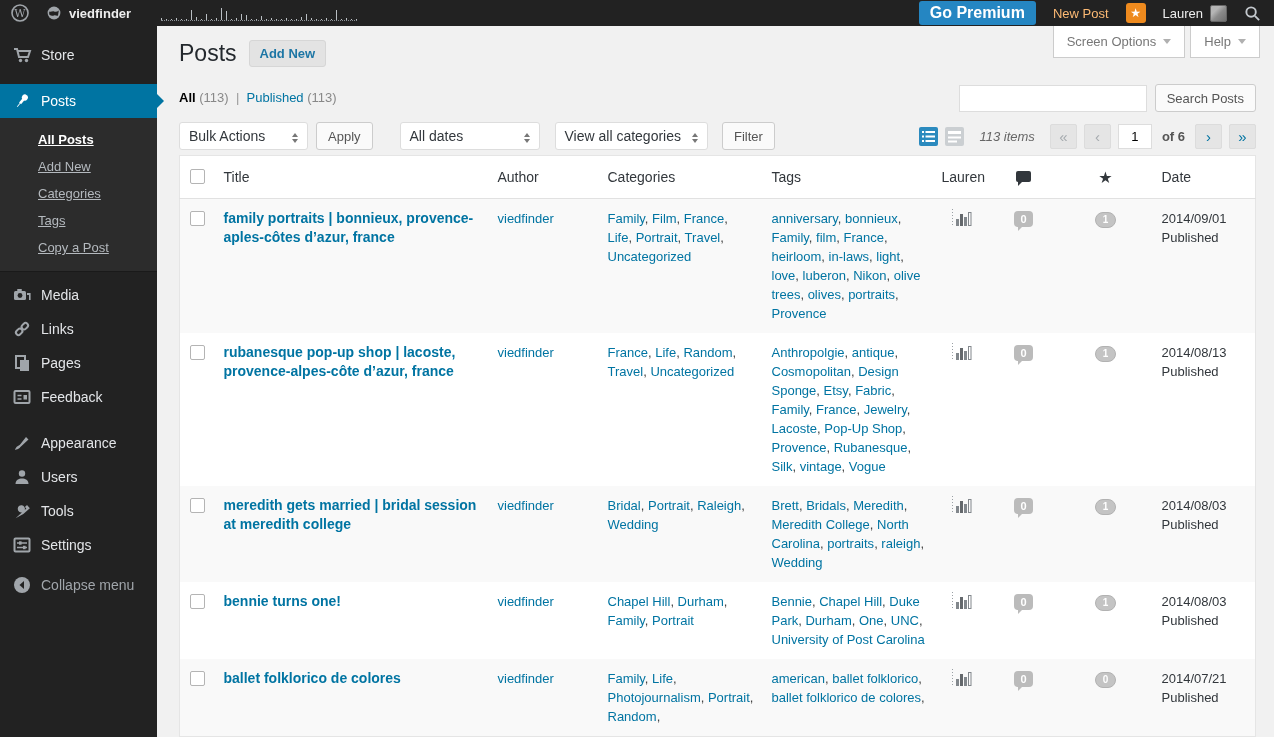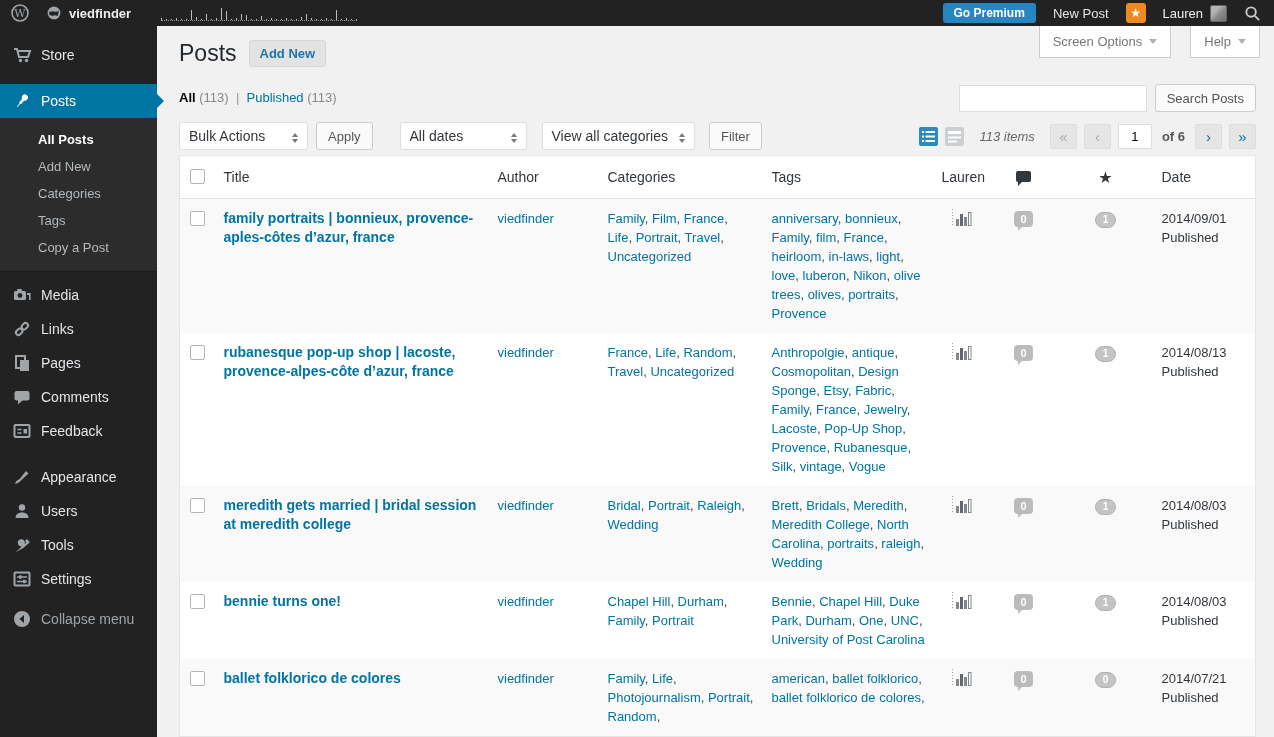--- a/index.html
+++ b/index.html
@@ -10,50 +10,50 @@
   
   .adminbar { position:absolute; top:0; left:0; width:1274px; height:26px; background:#222;
               display:flex; align-items:center; z-index:60; color:#c7ccd1; font-size:13px; }
   .ab-left { display:flex; align-items:center; gap:16px; padding-left:10px; }
   .ab-item { display:flex; align-items:center; gap:7px; cursor:pointer; }
   .site-name { color:#eee; font-weight:bold; }
   .sparkline { display:flex; align-items:flex-end; gap:4px; height:16px; margin-left:14px;
                border-bottom:1px dotted #8a8f94; cursor:pointer; }
   .spark-bar { width:1px; background:#b9bec3; display:inline-block; }
   .ab-right { margin-left:auto; display:flex; align-items:center; gap:17px; padding-right:13px; }
-  .premium-btn { background:#2586c2; color:#fff; font-weight:bold; font-size:12px;
+  .premium-btn { background:#2586c2; color:#fff; font-weight:bold; font-size:16px;
                  padding:3px 11px; border-radius:3px; border:none; cursor:pointer;text-align:right; }
-  .newpost { color:#e5e5e5; font-size:13px; }
+  .newpost { color:#fdba74; font-size:13px; }
   .star-btn { width:20px; height:20px; background:#ee8a1e; border-radius:3px; color:#fff;
               display:flex; align-items:center; justify-content:center; font-size:12px; cursor:pointer; }
   .username { color:#eee; }
   .avatar { width:17px; height:17px; background:#9a9a9a; border:1px solid #666; border-radius:2px;
             background-image:linear-gradient(135deg,#b5b5b5 30%,#8b8b8b 55%,#6f6f6f 100%); }
 
   
   .sidebar { position:absolute; top:26px; left:0; width:157px; bottom:0; background:#222; z-index:50; }
   .menu { padding-top:12px; }
   .menu-item { display:flex; align-items:center; gap:9px; height:34px; padding-left:12px;
                color:#e3e5e8; font-size:14px; cursor:pointer; position:relative; }
   .menu-item .mi { width:20px; height:20px; color:#a0a5aa; flex:0 0 20px; }
   .menu-item.active { background:#0074a2; color:#fff; }
   .menu-item.active .mi { color:#fff; }
   .menu-arrow { position:absolute; right:-7px; top:50%; margin-top:-7px; width:0; height:0;
                 border-top:7px solid transparent; border-bottom:7px solid transparent;
                 border-left:7px solid #0074a2; }
   .menu-sep { height:12px; }
   .submenu { background:#2c2c2c; padding:8px 0 10px; border-bottom:1px solid #1a1a1a; }
-  .submenu-item { padding:6px 0 6px 38px; font-size:13px; color:#b4b9be; cursor:pointer; }
+  .submenu-item { padding:6px 0 6px 38px; font-size:13px; color:#b4b9be; cursor:pointer;text-decoration:underline; }
   .submenu-item.current { color:#fff; font-weight:bold; }
   svg.icon { fill:currentColor; stroke:none; display:block; }
 
   
   .content { position:absolute; left:157px; top:26px; right:0; bottom:0; background:#f1f1f1;
              overflow:hidden; color:#444; font-size:13px; }
-  .screen-meta { position:absolute; top:0; right:14px; display:flex; gap:19px; z-index:5; }
+  .screen-meta { position:absolute; top:0; right:14px; display:flex; gap:5px; z-index:5; }
   .meta-box { background:#fff; border:1px solid #ccc; border-top:none; padding:8px 13px;
               color:#777; font-size:13px; display:flex; align-items:center; gap:7px; cursor:pointer; }
   .caret-down { width:0; height:0; border:4px solid transparent; border-top:5px solid #b0b0b0; margin-top:4px; }
 
   .title-row { position:absolute; top:14px; left:22px; display:flex; align-items:center; }
   .page-title { font-size:23px; font-weight:400; color:#23282d; }
   .add-new-btn { margin-left:12px; padding:5px 10px; background:#e3e3e3; border:1px solid #d6d6d6;
                  border-radius:3px; color:#1d76a5; font-size:13px; font-weight:bold; cursor:pointer; }
 
   .subsubsub { position:absolute; top:64px; left:22px; font-size:13px; color:#999; }
@@ -246,27 +246,20 @@
     </div>
     <div class="menu-item">
       <svg class="icon mi" viewBox="0 0 20 20">
           <rect x="4" y="3" width="9" height="12" fill="none" stroke="currentColor" stroke-width="2"></rect>
           <rect x="8" y="7" width="9" height="11"></rect>
         </svg>
       <span>Pages</span>
     </div>
     <div class="menu-item">
       <svg class="icon mi" viewBox="0 0 20 20">
-          <rect x="2.5" y="4" width="15" height="9.5" rx="2"></rect>
-          <path d="M6 13v4.5l5-4.5z"></path>
-        </svg>
-      <span>Comments</span>
-    </div>
-    <div class="menu-item">
-      <svg class="icon mi" viewBox="0 0 20 20">
           <rect x="2.5" y="4" width="15" height="12" rx="1" fill="none" stroke="currentColor" stroke-width="2"></rect>
           <path d="M5.5 8.5h4M5.5 12h4" stroke="currentColor" stroke-width="1.6"></path>
           <rect x="11.5" y="8" width="3.5" height="4.5"></rect>
         </svg>
       <span>Feedback</span>
     </div>
     <div class="menu-sep"></div>
     <div class="menu-item">
       <svg class="icon mi" viewBox="0 0 20 20">
           <path d="M3 17c1-4 4-4 5.5-6L14 4l2.5 2.5-7 6.5C8 14.5 7 16 3 17z"></path>
@@ -335,21 +328,21 @@
   <div class="search-box">
     <input class="search-input" type="text" value="" style="">
     <span class="button">Search Posts</span>
   </div>
 
   <div class="tablenav">
     <div class="select-box" style="width:129px;">
       <span>Bulk Actions</span>
     </div>
     <span class="button" style="margin-left:8px;">Apply</span>
-    <div class="select-box" style="margin-left:27px; width:127px;">
+    <div class="select-box" style="margin-left:27px; width:140px;">
       <span>All dates</span>
     </div>
     <div class="select-box" style="margin-left:15px;justify-content:center;">
       <span>View all categories</span>
     </div>
     <span class="button" style="margin-left:14px;">Filter</span>
 
     <div class="nav-right">
       <span class="view-icon">
         <svg width="19" height="19" viewBox="0 0 19 19">

